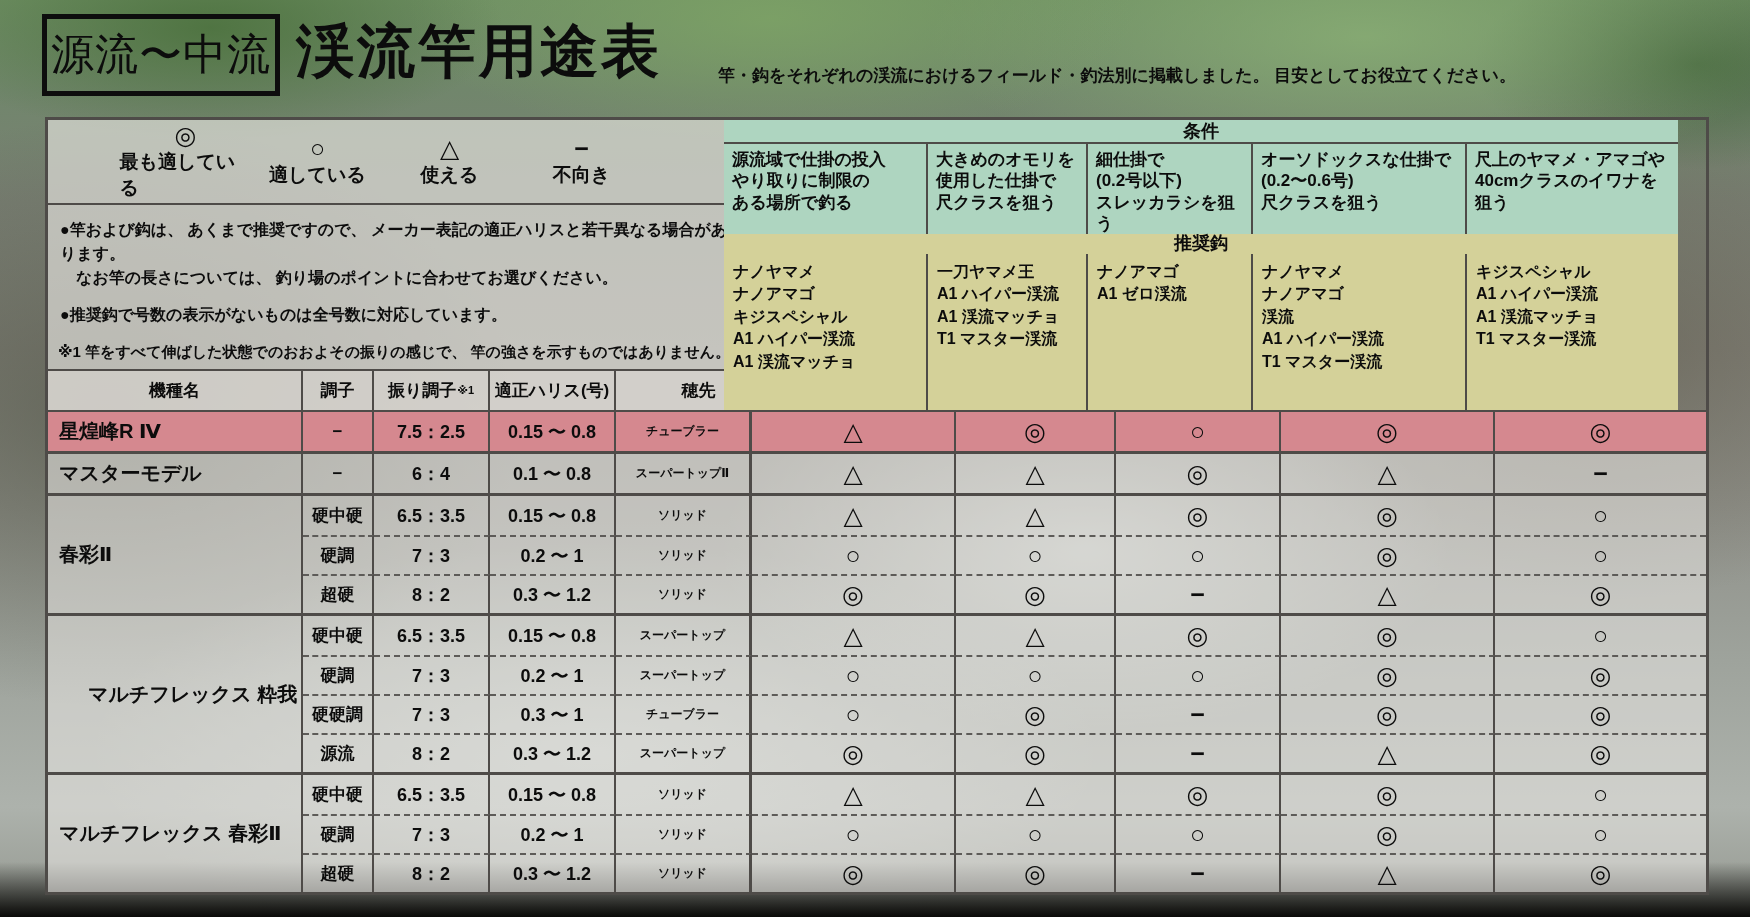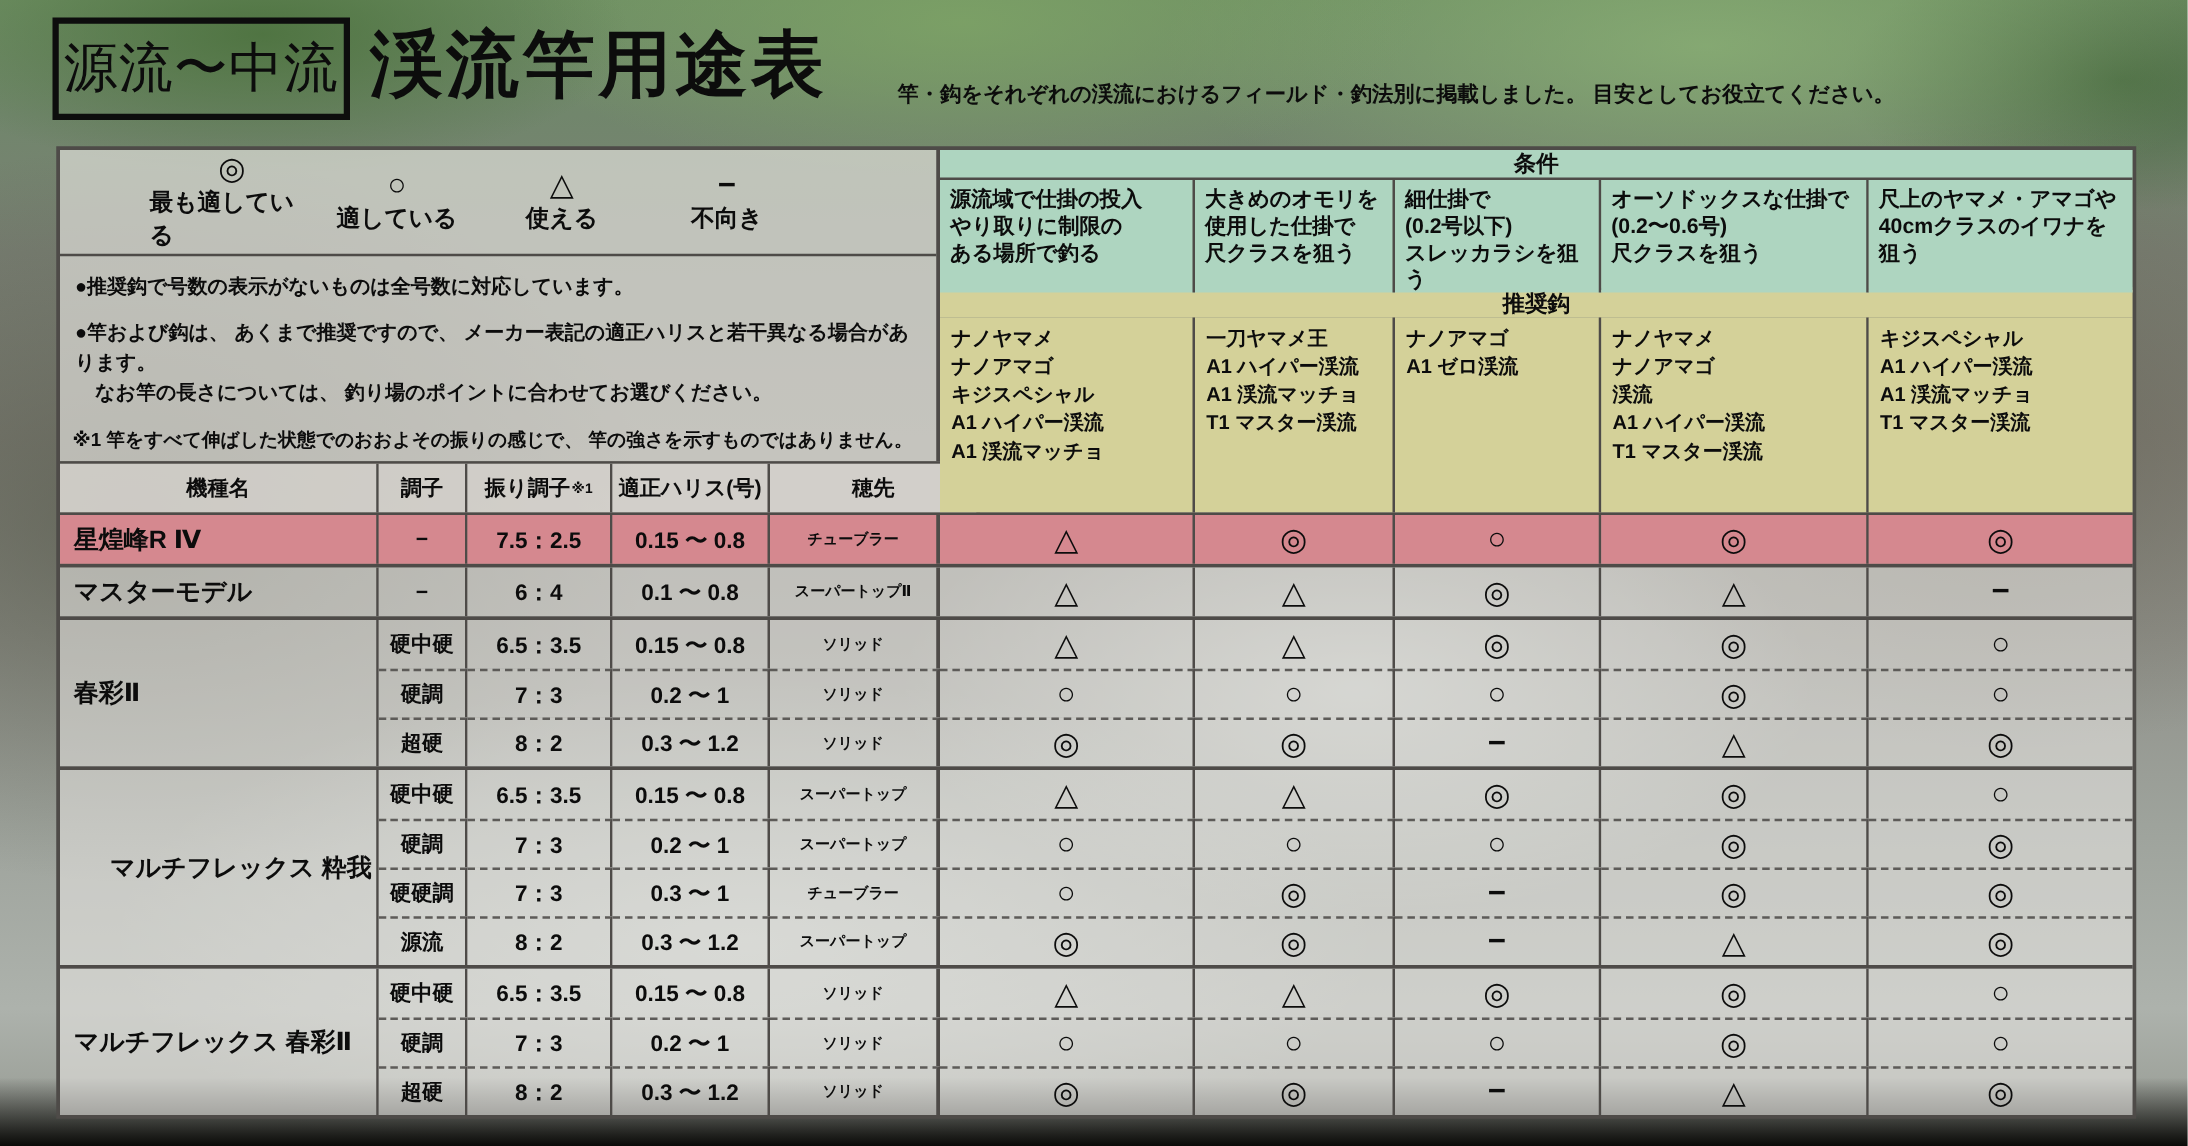--- a/index.html
+++ b/index.html
@@ -38,21 +38,21 @@
   .footnote{position:absolute;left:10px;bottom:7px;font-size:15px;font-weight:bold;white-space:pre-line;}
 
   .header-row{position:absolute;left:0;top:249px;width:736px;height:41px;box-sizing:border-box;
     border-top:2px solid var(--border);border-right:3px solid var(--border);
     display:grid;grid-template-columns:255px 71px 116px 126px auto;}
   .hcell{display:flex;align-items:center;justify-content:center;font-size:17px;font-weight:bold;
     background:rgba(223,220,215,0.85);border-right:2px solid var(--border);box-sizing:border-box;}
   .hcell:last-child{border-right:none;}
   .hcell sup{font-size:11px;margin-left:1px;}
 
-  .right-top{position:absolute;left:704px;top:0;width:954px;height:240px;box-sizing:border-box;}
+  .right-top{position:absolute;left:676px;top:0;width:954px;height:240px;box-sizing:border-box;}
   .band{height:24px;line-height:23px;text-align:center;font-size:18px;font-weight:bold;box-sizing:border-box;}
   .band.green{background:var(--condition_green);border-bottom:2px solid var(--border);}
   .band.olive{background:var(--hook_olive);border-top:2px solid var(--border);}
   .conditions-row,.hooks-row{display:grid;grid-template-columns:204px 160px 165px 214px auto;box-sizing:border-box;}
   .conditions-row{height:86px;}
   .hooks-row{height:156px;}
   .cond-cell{background:var(--condition_green);border-right:2px solid var(--border);box-sizing:border-box;
     padding:5px 7px 0 8px;font-size:17px;font-weight:bold;line-height:1.25;white-space:pre-line;}
   .cond-cell:last-child{border-right:none;}
   .hook-cell{background:var(--hook_olive);border-right:2px solid var(--border);box-sizing:border-box;
@@ -96,23 +96,23 @@
           <div class="lg-item">
             <div class="lg-sym">△</div>
             <div class="lg-lab">使える</div>
           </div>
           <div class="lg-item">
             <div class="lg-sym">−</div>
             <div class="lg-lab">不向き</div>
           </div>
         </div>
       <div class="notes">
-          <div class="note">●推奨鈎で号数の表示がないものは全号数に対応しています。</div>
           <div class="note">●竿および鈎は、 あくまで推奨ですので、 メーカー表記の適正ハリスと若干異なる場合があります。
 　なお竿の長さについては、 釣り場のポイントに合わせてお選びください。</div>
+          <div class="note">●推奨鈎で号数の表示がないものは全号数に対応しています。</div>
         </div>
       <div class="footnote">※1 竿をすべて伸ばした状態でのおおよその振りの感じで、 竿の強さを示すものではありません。</div>
     </div>
 
     <div class="header-row">
       <div class="hcell">機種名</div>
       <div class="hcell">調子</div>
       <div class="hcell">
           <span>振り調子</span>
           <sup>※1</sup>

